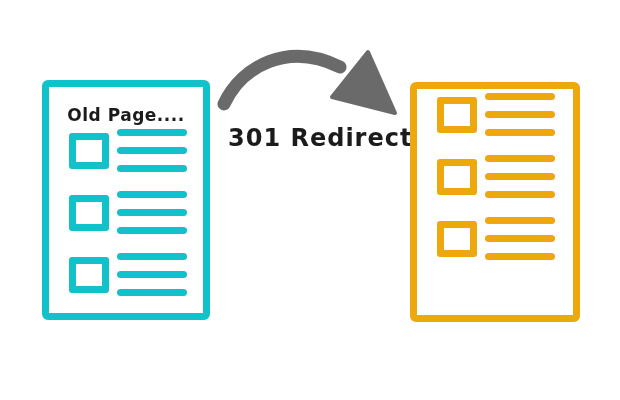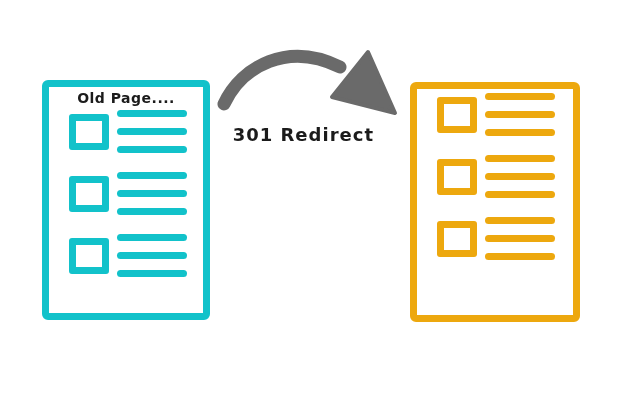--- a/index.html
+++ b/index.html
@@ -28,23 +28,23 @@
     border: 7px solid var(--old-color);
   }
   .page.new {
     left: 410px;
     top: 82px;
     width: 170px;
     height: 240px;
     border: 7px solid var(--new-color);
   }
   .page-title {
-    margin-top: 3px;
+    margin-top: 18px;
     text-align: center;
-    font-size: 14px;
+    font-size: 17px;
     font-weight: 600;
     color: var(--text-color);
     letter-spacing: 0.5px;
     white-space: nowrap;
   }
   .rows {
     display: flex;
     flex-direction: column;
     gap: 19px;
     padding: 4px 0 0 20px;
@@ -91,22 +91,22 @@
     fill: var(--arrow-color);
     stroke: var(--arrow-color);
     stroke-width: 4px;
     stroke-linejoin: round;
   }
   .arrow-label {
     position: absolute;
     left: 228px;
     top: 124px;
     width: 146px;
-    text-align: right;
-    font-size: 18px;
+    text-align: left;
+    font-size: 24px;
     font-weight: 600;
     color: var(--text-color);
     letter-spacing: 1px;
     white-space: nowrap;
   }
 </style>
 </head>
 <body>
 
 <div class="canvas">

